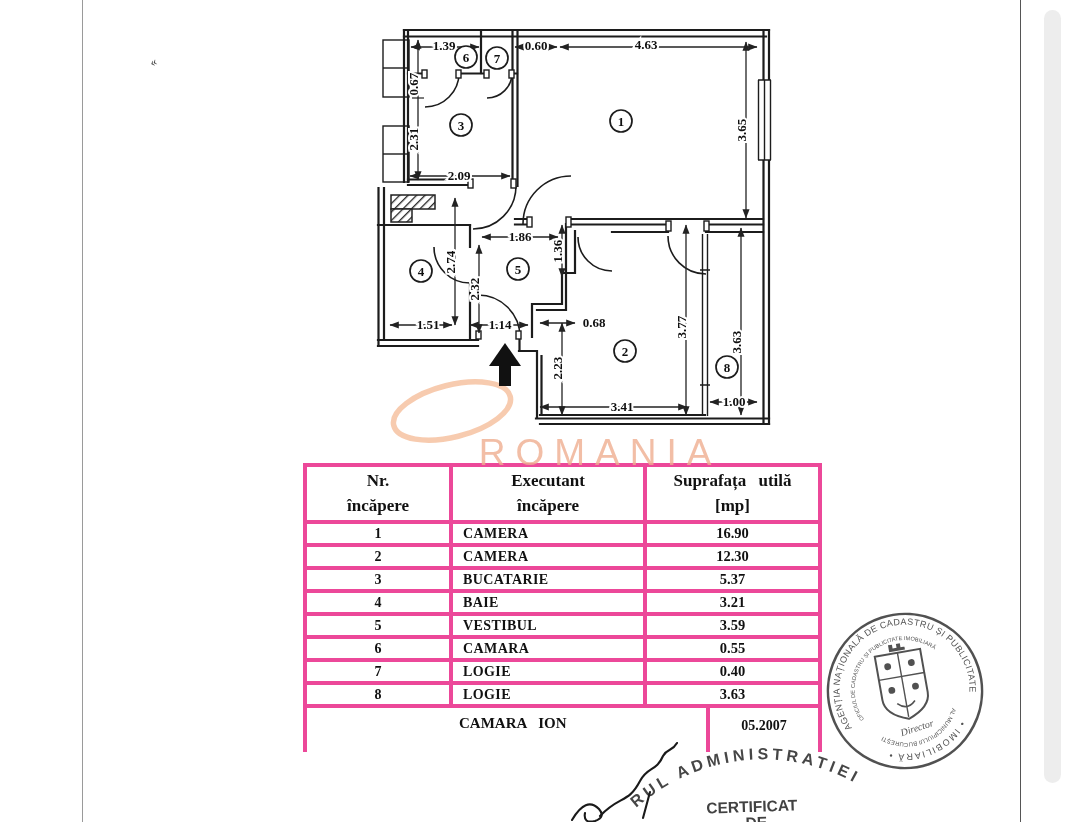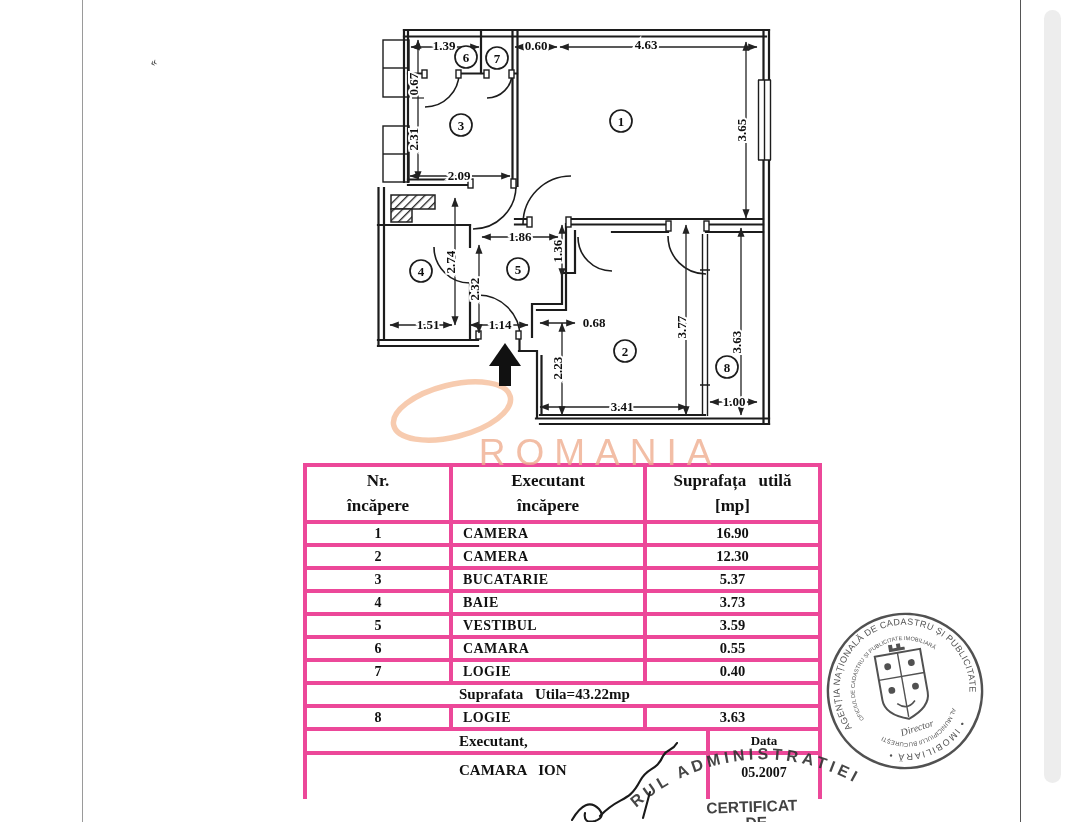--- a/index.html
+++ b/index.html
@@ -91,48 +91,41 @@
       <td class="c-area" colspan="2">12.30</td>
     </tr>
     <tr class="row-h">
       <td class="c-nr">3</td>
       <td class="c-name">BUCATARIE</td>
       <td class="c-area" colspan="2">5.37</td>
     </tr>
     <tr class="row-h">
       <td class="c-nr">4</td>
       <td class="c-name">BAIE</td>
-      <td class="c-area" colspan="2">3.73</td>
+      <td class="c-area" colspan="2">3.21</td>
     </tr>
     <tr class="row-h">
       <td class="c-nr">5</td>
       <td class="c-name">VESTIBUL</td>
       <td class="c-area" colspan="2">3.59</td>
     </tr>
     <tr class="row-h">
       <td class="c-nr">6</td>
       <td class="c-name">CAMARA</td>
       <td class="c-area" colspan="2">0.55</td>
     </tr>
     <tr class="row-h">
       <td class="c-nr">7</td>
       <td class="c-name">LOGIE</td>
       <td class="c-area" colspan="2">0.40</td>
     </tr>
     <tr class="row-h">
-      <td class="merged" colspan="4">Suprafata Utila=43.22mp</td>
-    </tr>
-    <tr class="row-h">
       <td class="c-nr">8</td>
       <td class="c-name">LOGIE</td>
       <td class="c-area" colspan="2">3.63</td>
-    </tr>
-    <tr style="height:24px">
-      <td class="bottom-left" colspan="3">Executant,</td>
-      <td class="cell-data">Data</td>
     </tr>
     <tr style="height:46px">
       <td class="bottom-left sandu no-bottom" colspan="3">CAMARA ION</td>
       <td class="cell-date no-bottom">05.2007</td>
     </tr>
   </tbody>
     </table>
 
   <svg id="overlay" width="1079" height="822" viewBox="0 0 1079 822">
     <defs>

